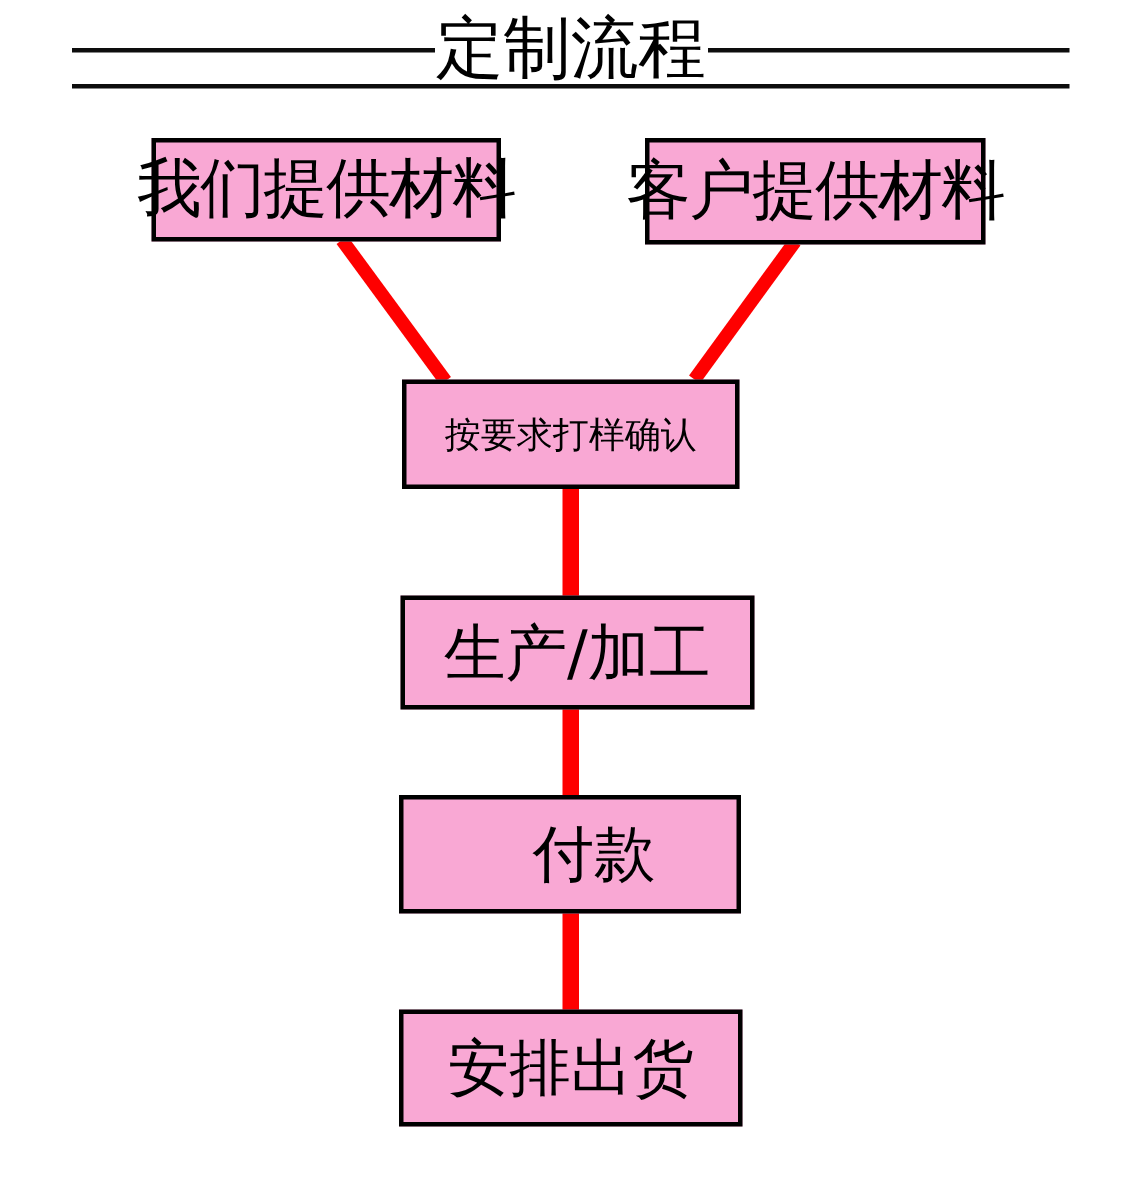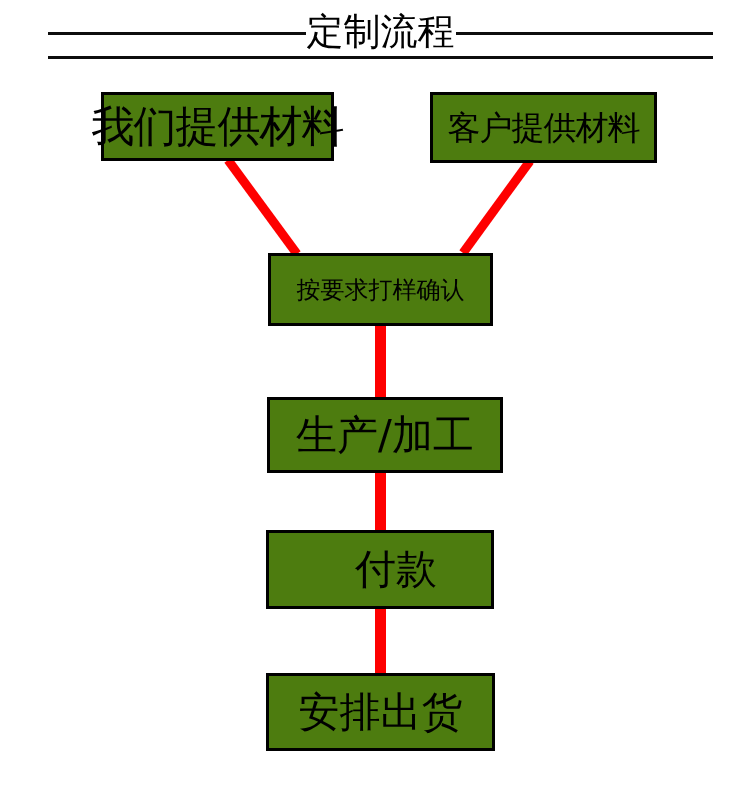--- a/index.html
+++ b/index.html
@@ -43,21 +43,21 @@
     align-items: center;
     justify-content: center;
   }
   .rule-seg {
     flex: 1 1 auto;
     height: 0;
     border-top: 3px solid #0d0d0d;
   }
   .header-title {
     flex: 0 0 auto;
-    font-size: 37px;
+    font-size: 45px;
     line-height: 45px;
     font-weight: 400;
     letter-spacing: 0px;
     white-space: nowrap;
     padding: 0 1px;
     transform: translateY(-2px);
   }
   .header-rule-bottom {
     position: absolute;
     left: 48px;
@@ -65,38 +65,38 @@
     width: 665px;
     height: 0;
     border-top: 3px solid #0d0d0d;
   }
 
   
   .node {
     position: absolute;
     box-sizing: border-box;
     border: 3px solid #000000;
-    background: #4d7c0f;
+    background: #f9a8d4;
     display: flex;
     align-items: center;
     justify-content: center;
     z-index: 3;
   }
   .node-label {
     font-size: 40px;
     line-height: 1;
     white-space: nowrap;
     color: #000000;
   }
 
   #node-we-supply   { left: 101px; top: 92px;  width: 233px; height: 69px; }
   #node-we-supply .node-label   { font-size: 43px; letter-spacing: -1px; }
 
   #node-client-supply { left: 430px; top: 92px;  width: 227px; height: 71px; }
-  #node-client-supply .node-label { font-size: 33px; letter-spacing: -1px; }
+  #node-client-supply .node-label { font-size: 43px; letter-spacing: -1px; }
 
   #node-sample-confirm { left: 268px; top: 253px; width: 225px; height: 73px; }
   #node-sample-confirm .node-label { font-size: 24px; letter-spacing: 0px; }
 
   #node-production  { left: 267px; top: 397px; width: 236px; height: 76px; }
   #node-production .node-label  { font-size: 41px; }
 
   #node-payment     { left: 266px; top: 530px; width: 228px; height: 79px; padding-left: 32px; }
   #node-payment .node-label     { font-size: 41px; }
 

